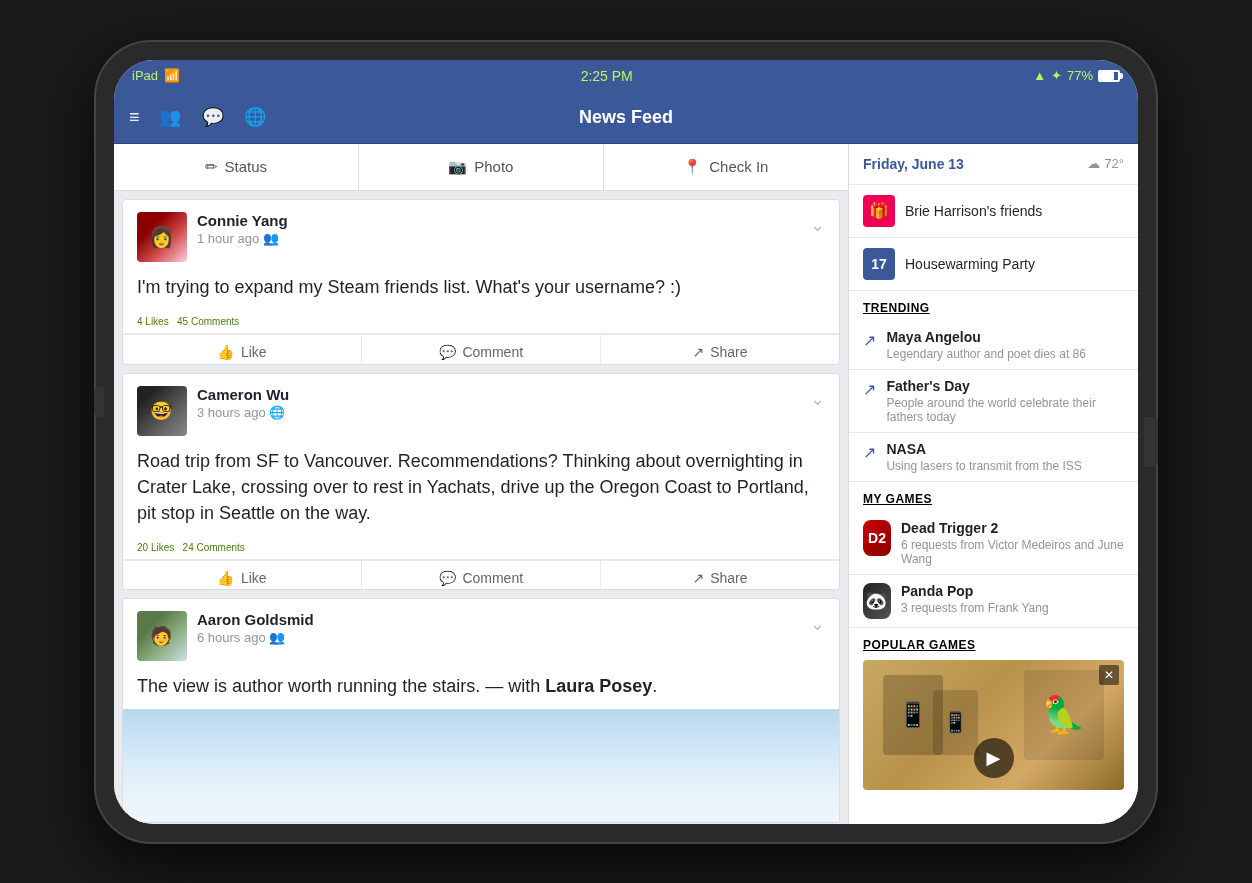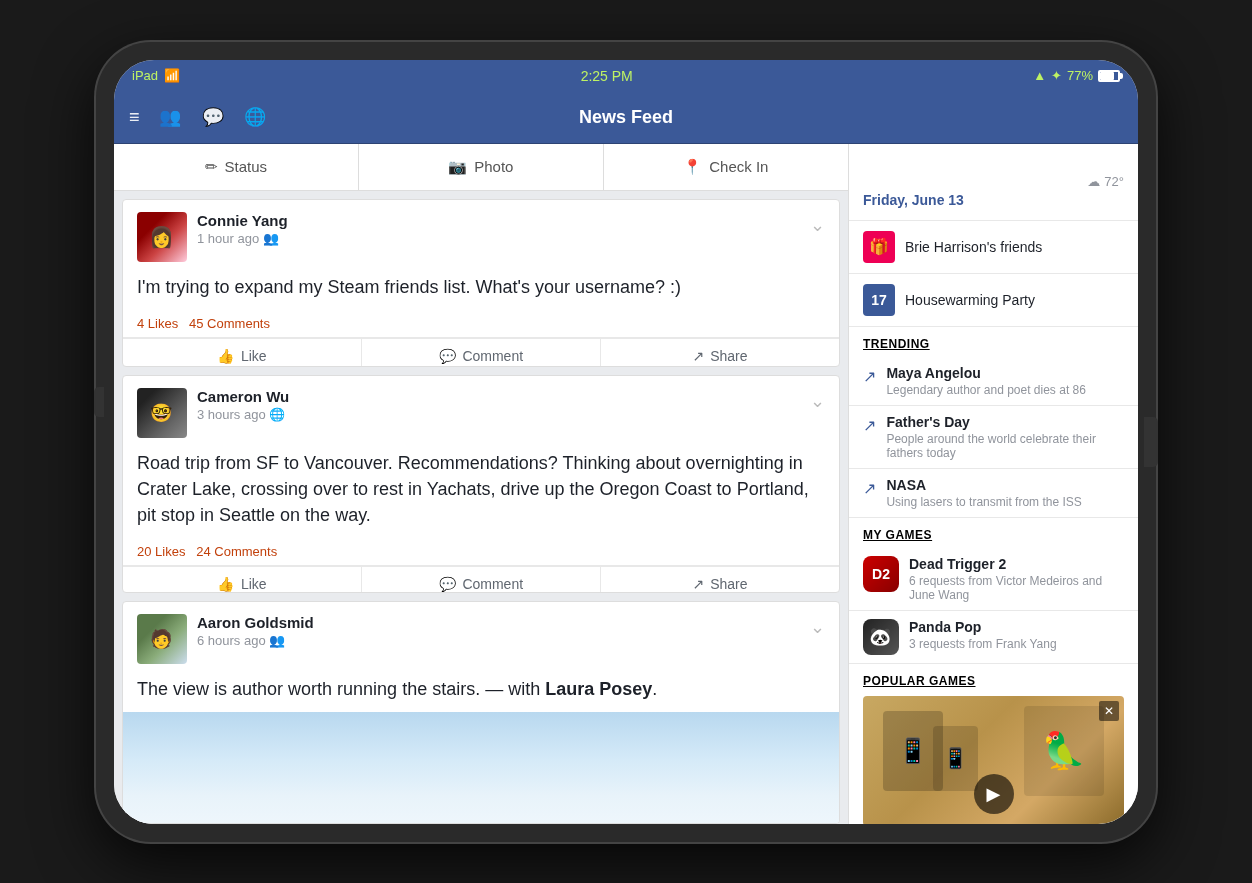--- a/index.html
+++ b/index.html
@@ -174,22 +174,22 @@
 
     .post-body {
       padding: 4px 14px 10px;
       font-size: 18px;
       color: #1d2129;
       line-height: 1.45;
     }
 
     .post-stats {
       padding: 6px 14px;
-      font-size: 13px;
-      color: #c2410c;
+      font-size: 10px;
+      color: #4d7c0f;
       border-bottom: 1px solid #e8e8e8;
     }
 
     .post-actions {
       display: flex;
       border-top: 1px solid #e8e8e8;
     }
     .post-action-btn {
       flex: 1;
       display: flex;
@@ -224,21 +224,20 @@
       display: flex;
       align-items: center;
       justify-content: space-between;
       padding: 12px 14px;
       border-bottom: 1px solid #e8e8e8;
     }
     .sidebar-date {
       color: #3b5998;
       font-size: 14px;
       font-weight: 600;
-      margin-top: 36px;
     }
     .sidebar-weather {
       color: #90949c;
       font-size: 13px;
       display: flex;
       align-items: center;
       gap: 4px;
     }
 
     .sidebar-event {
@@ -302,21 +301,21 @@
     }
 
     .games-item {
       display: flex;
       align-items: flex-start;
       padding: 8px 14px;
       border-bottom: 1px solid #e8e8e8;
       cursor: pointer;
     }
     .game-icon {
-      width: 36px;
+      width: 28px;
       height: 36px;
       border-radius: 8px;
       margin-right: 10px;
       flex-shrink: 0;
       display: flex;
       align-items: center;
       justify-content: center;
       font-size: 18px;
     }
     .game-dt2 { background: linear-gradient(135deg, #c00, #800); }

